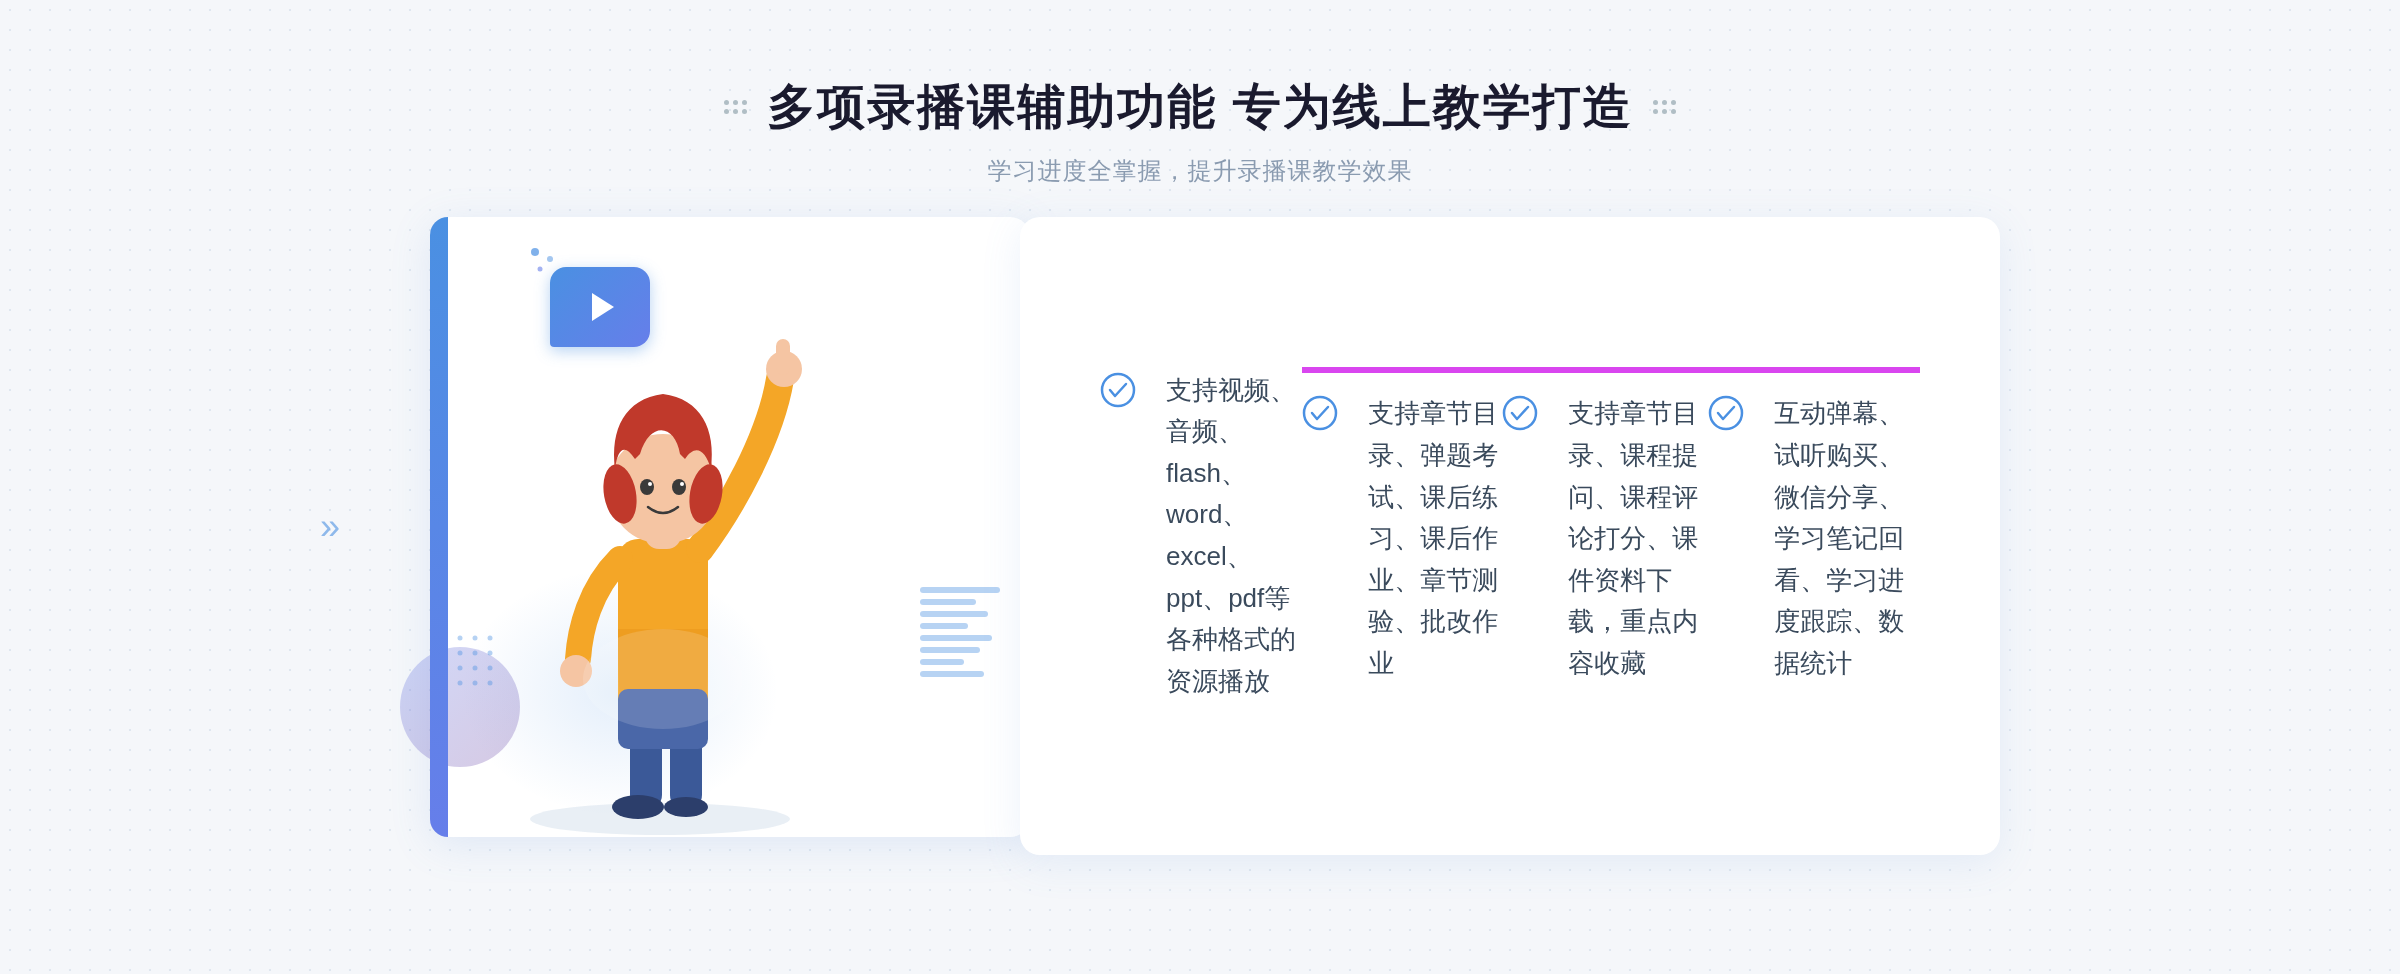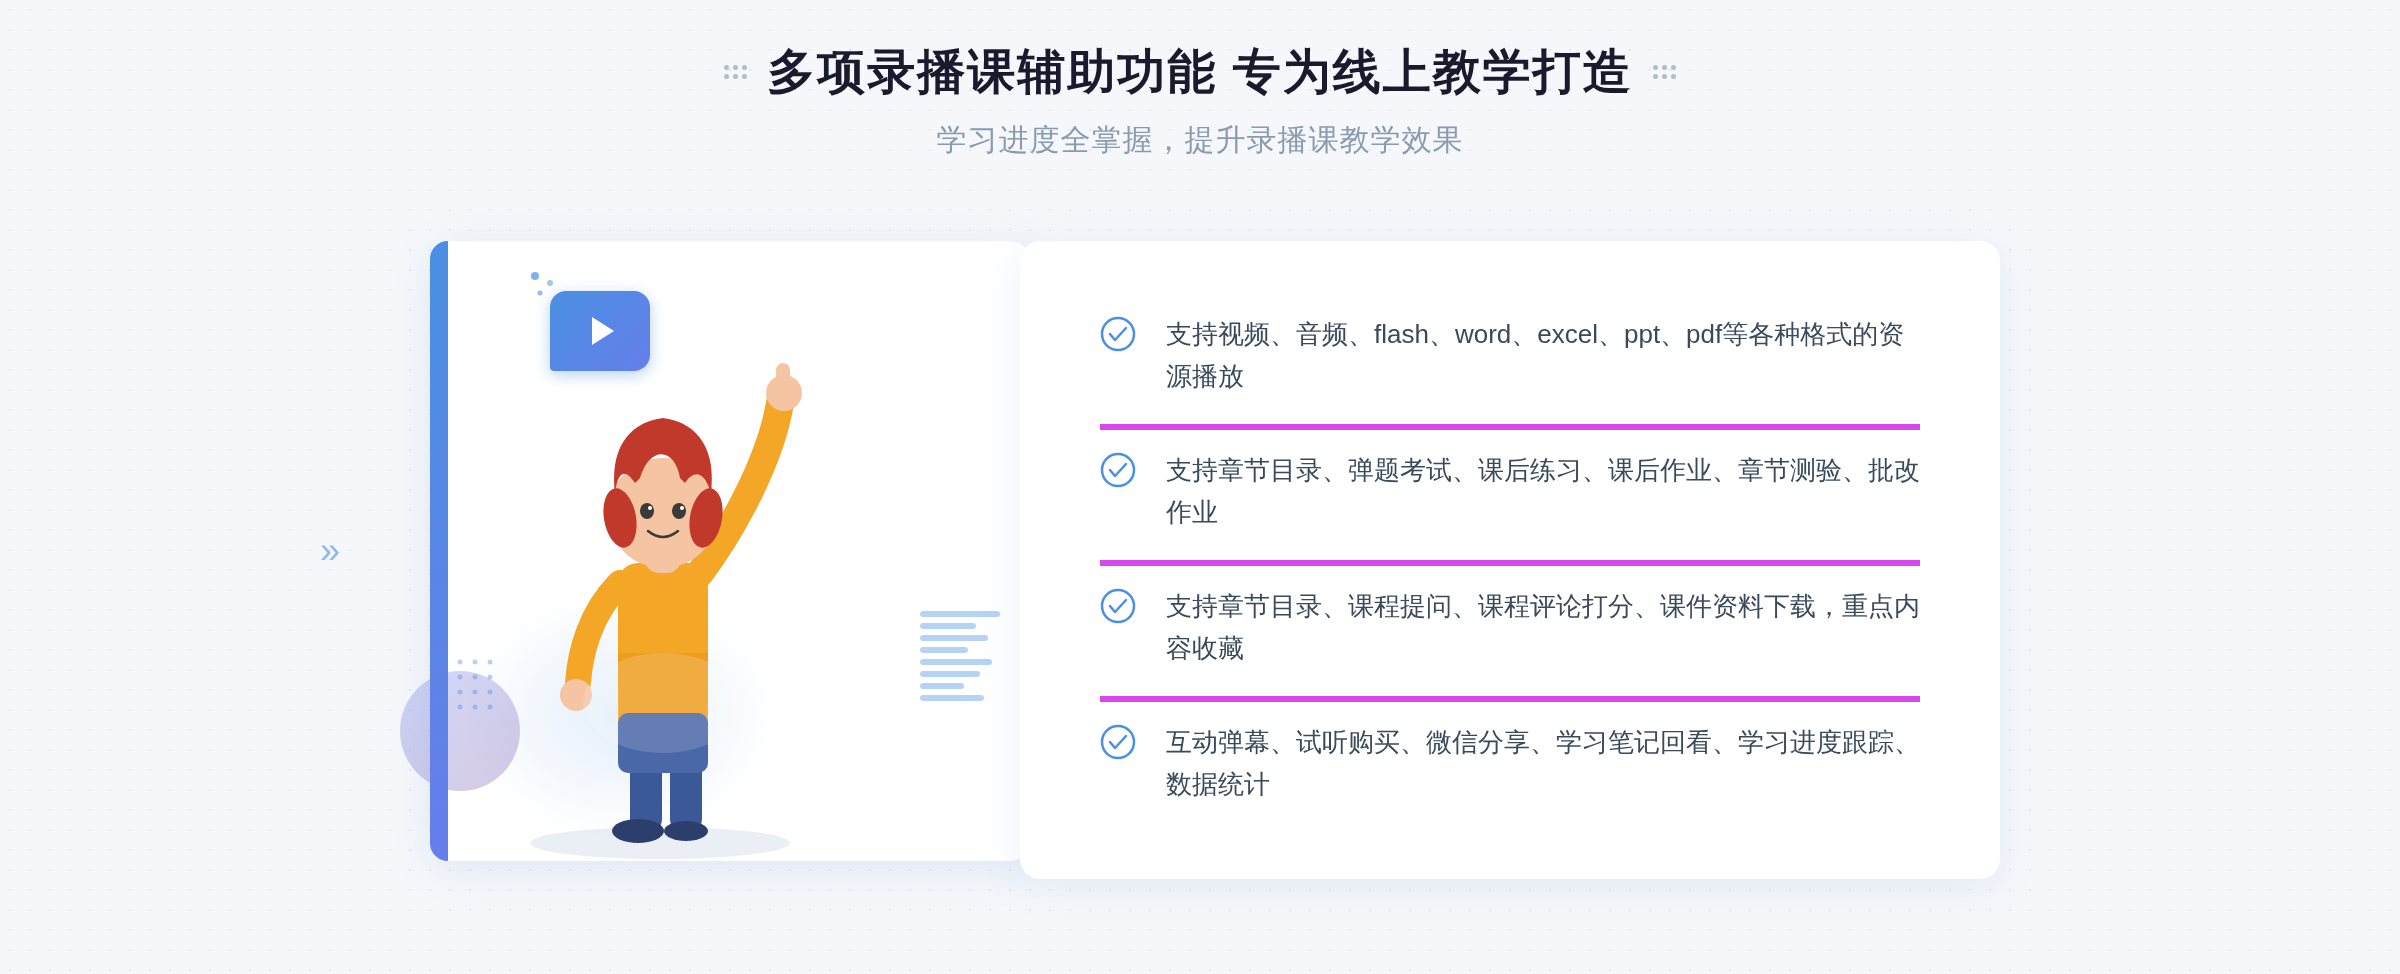--- a/index.html
+++ b/index.html
@@ -37,22 +37,21 @@
       width: 100%;
       height: 100%;
       display: flex;
       flex-direction: column;
       align-items: center;
     }
 
     
     .header-section {
       text-align: center;
-      padding-top: 40px;
-      margin-bottom: 50px;
+      padding-top: 75px;
       position: relative;
     }
 
     .header-decorators {
       display: flex;
       align-items: center;
       justify-content: center;
       gap: 20px;
       margin-bottom: 16px;
     }
@@ -77,21 +76,21 @@
     }
 
     .main-title {
       font-size: 48px;
       font-weight: 600;
       color: #1a1a2e;
       letter-spacing: 2px;
     }
 
     .sub-title {
-      font-size: 30px;
+      font-size: 24px;
       color: #8a9bb0;
       margin-top: 12px;
       font-weight: 400;
       letter-spacing: 1px;
     }
 
     
     .content-section {
       display: flex;
       align-items: stretch;
@@ -202,21 +201,21 @@
     .features-area {
       flex: 1;
       background: white;
       border-radius: 20px;
       padding: 50px 80px;
       margin-top: 30px;
       margin-bottom: 12px;
       margin-left: 0px;
       box-shadow: 0 8px 40px rgba(100, 150, 220, 0.12);
       display: flex;
-      flex-direction: column;
+      flex-direction: row;
       justify-content: space-around;
       position: relative;
       z-index: 1;
       align-items: center;
     }
 
     .feature-item {
       display: flex;
       align-items: flex-start;
       gap: 30px;

